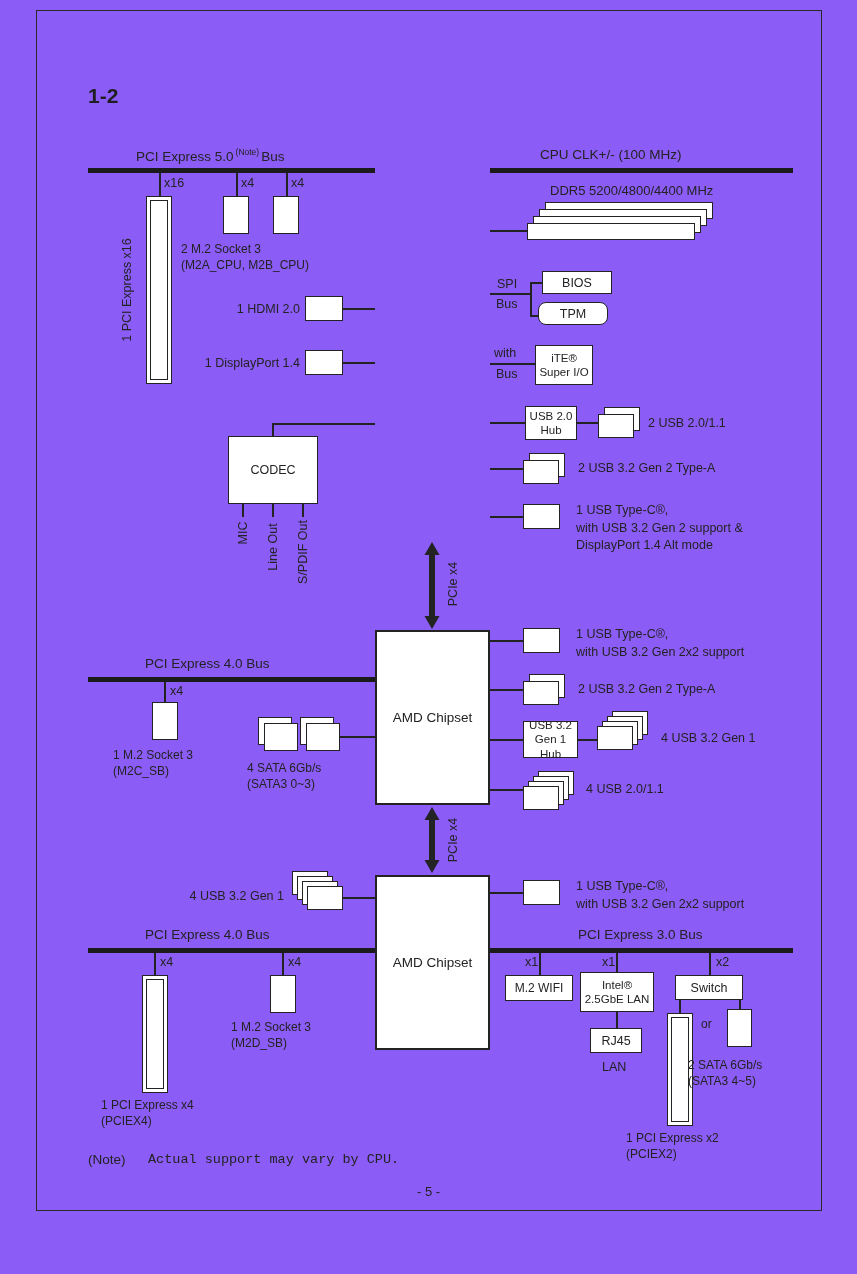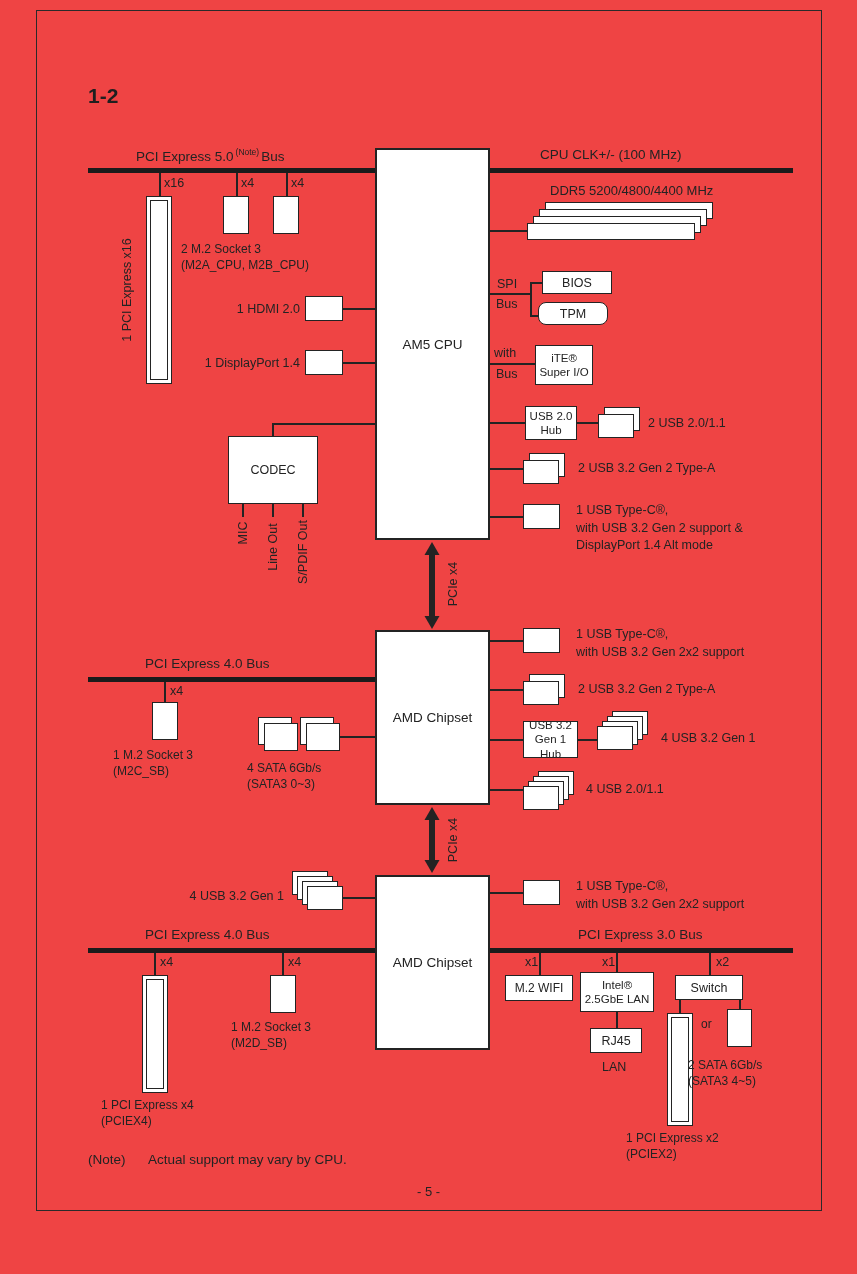--- a/index.html
+++ b/index.html
@@ -1,17 +1,17 @@
 <!DOCTYPE html>
 <html><head>
 <meta charset="utf-8">
 <style>
   * { margin:0; padding:0; box-sizing:border-box; }
   body { background:#ffffff; }
-  .page { position:relative; width:857px; height:1274px; background:#ef4444;
+  .page { position:relative; width:857px; height:1274px; background:#8b5cf6;
           font-family:"Liberation Sans", sans-serif; color:#232323; overflow:hidden; }
   .abs   { position:absolute; }
   .frame { position:absolute; border:1.8px solid #2a2a2a; }
   .title { position:absolute; display:flex; gap:30px; font-size:21px; font-weight:700; color:#1f1f1f; }
   .lbl    { position:absolute; font-size:12.5px; white-space:nowrap; }
   .lbl-lg { font-size:13.5px; }
   .caption { position:absolute; font-size:12px; line-height:1.35; text-align:left; }
   .mlabel  { position:absolute; font-size:12.5px; line-height:1.4; }
   .vtext { position:absolute; font-size:12.5px; white-space:nowrap;
            transform:translate(-50%,-50%) rotate(-90deg); }
@@ -60,21 +60,20 @@
 
   <div class="vline" style="left:286px;top:173px;height:23px;"></div>
   <div class="lbl" style="left:291px;top:176px;">x4</div>
   <div class="rect" style="left:273px;top:196px;width:26px;height:38px;"></div>
 
   <div class="caption" style="left:181px;top:241px;width:160px;">
     <div>2 M.2 Socket 3</div>
     <div>(M2A_CPU, M2B_CPU)</div>
   </div>
 
-  <div class="box big" style="left:375px;top:148px;width:115px;height:392px;">AM5 CPU</div>
 
   <div class="lbl lbl-lg" style="left:540px;top:147px;">CPU CLK+/- (100 MHz)</div>
   <div class="bus" style="left:490px;top:168px;width:303px;"></div>
   <div class="lbl" style="left:550px;top:183px;font-size:13px;">DDR5 5200/4800/4400 MHz</div>
   <div class="hline" style="left:490px;top:230px;width:37px;"></div>
   <div class="stack dimm" style="left:527px;top:202px;">
     <div class="c" style="left:18px;top:0;"></div>
     <div class="c" style="left:12px;top:7px;"></div>
     <div class="c" style="left:6px;top:14px;"></div>
     <div class="c" style="left:0;top:21px;"></div>
@@ -288,16 +287,16 @@
   <div class="caption" style="left:688px;top:1057px;width:104px;">
     <div>2 SATA 6Gb/s</div>
     <div>(SATA3 4~5)</div>
   </div>
   <div class="caption" style="left:626px;top:1130px;width:108px;">
     <div>1 PCI Express x2</div>
     <div>(PCIEX2)</div>
   </div>
 
   <div class="lbl lbl-lg" style="left:88px;top:1152px;">(Note)</div>
-  <div class="lbl lbl-lg" style="left:148px;top:1152px;">Actual support may vary by CPU.</div>
+  <div class="lbl lbl-lg" style="left:148px;top:1152px;font-family:Liberation Mono, monospace;">Actual support may vary by CPU.</div>
   <div class="abs" style="left:0;top:1184px;width:857px;text-align:center;font-size:13px;">- 5 -</div>
 
 </div>
 
 </body></html>

